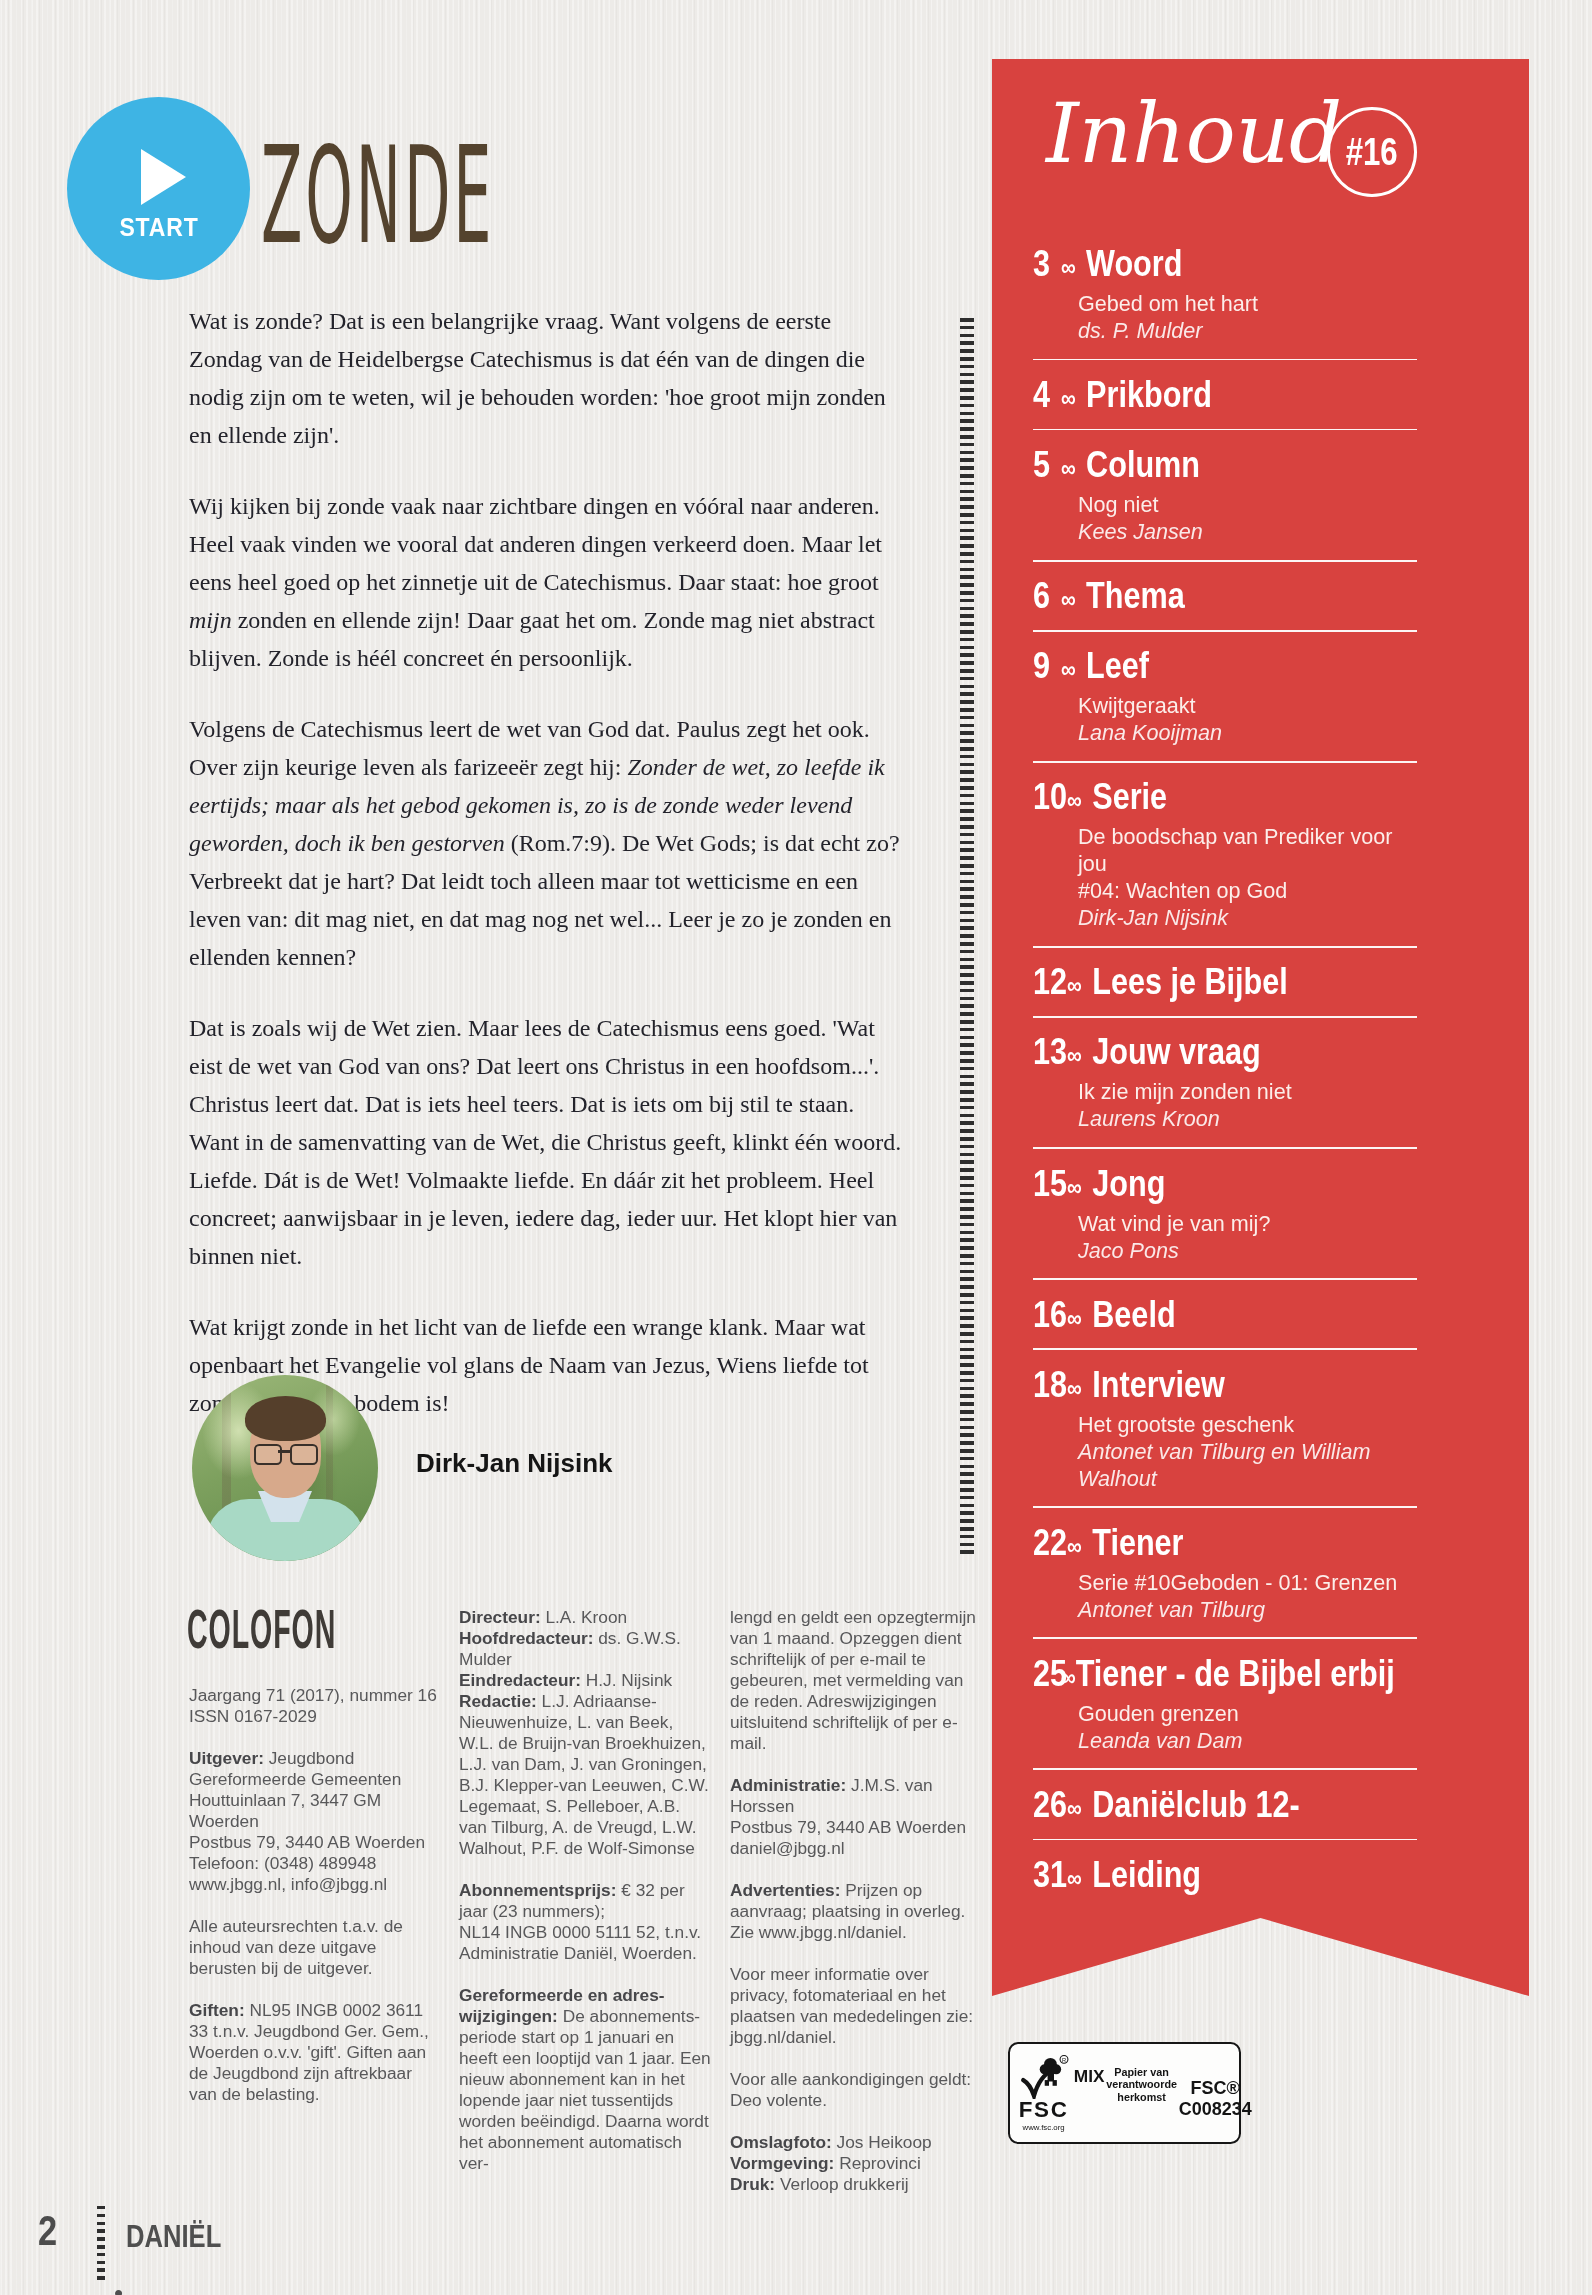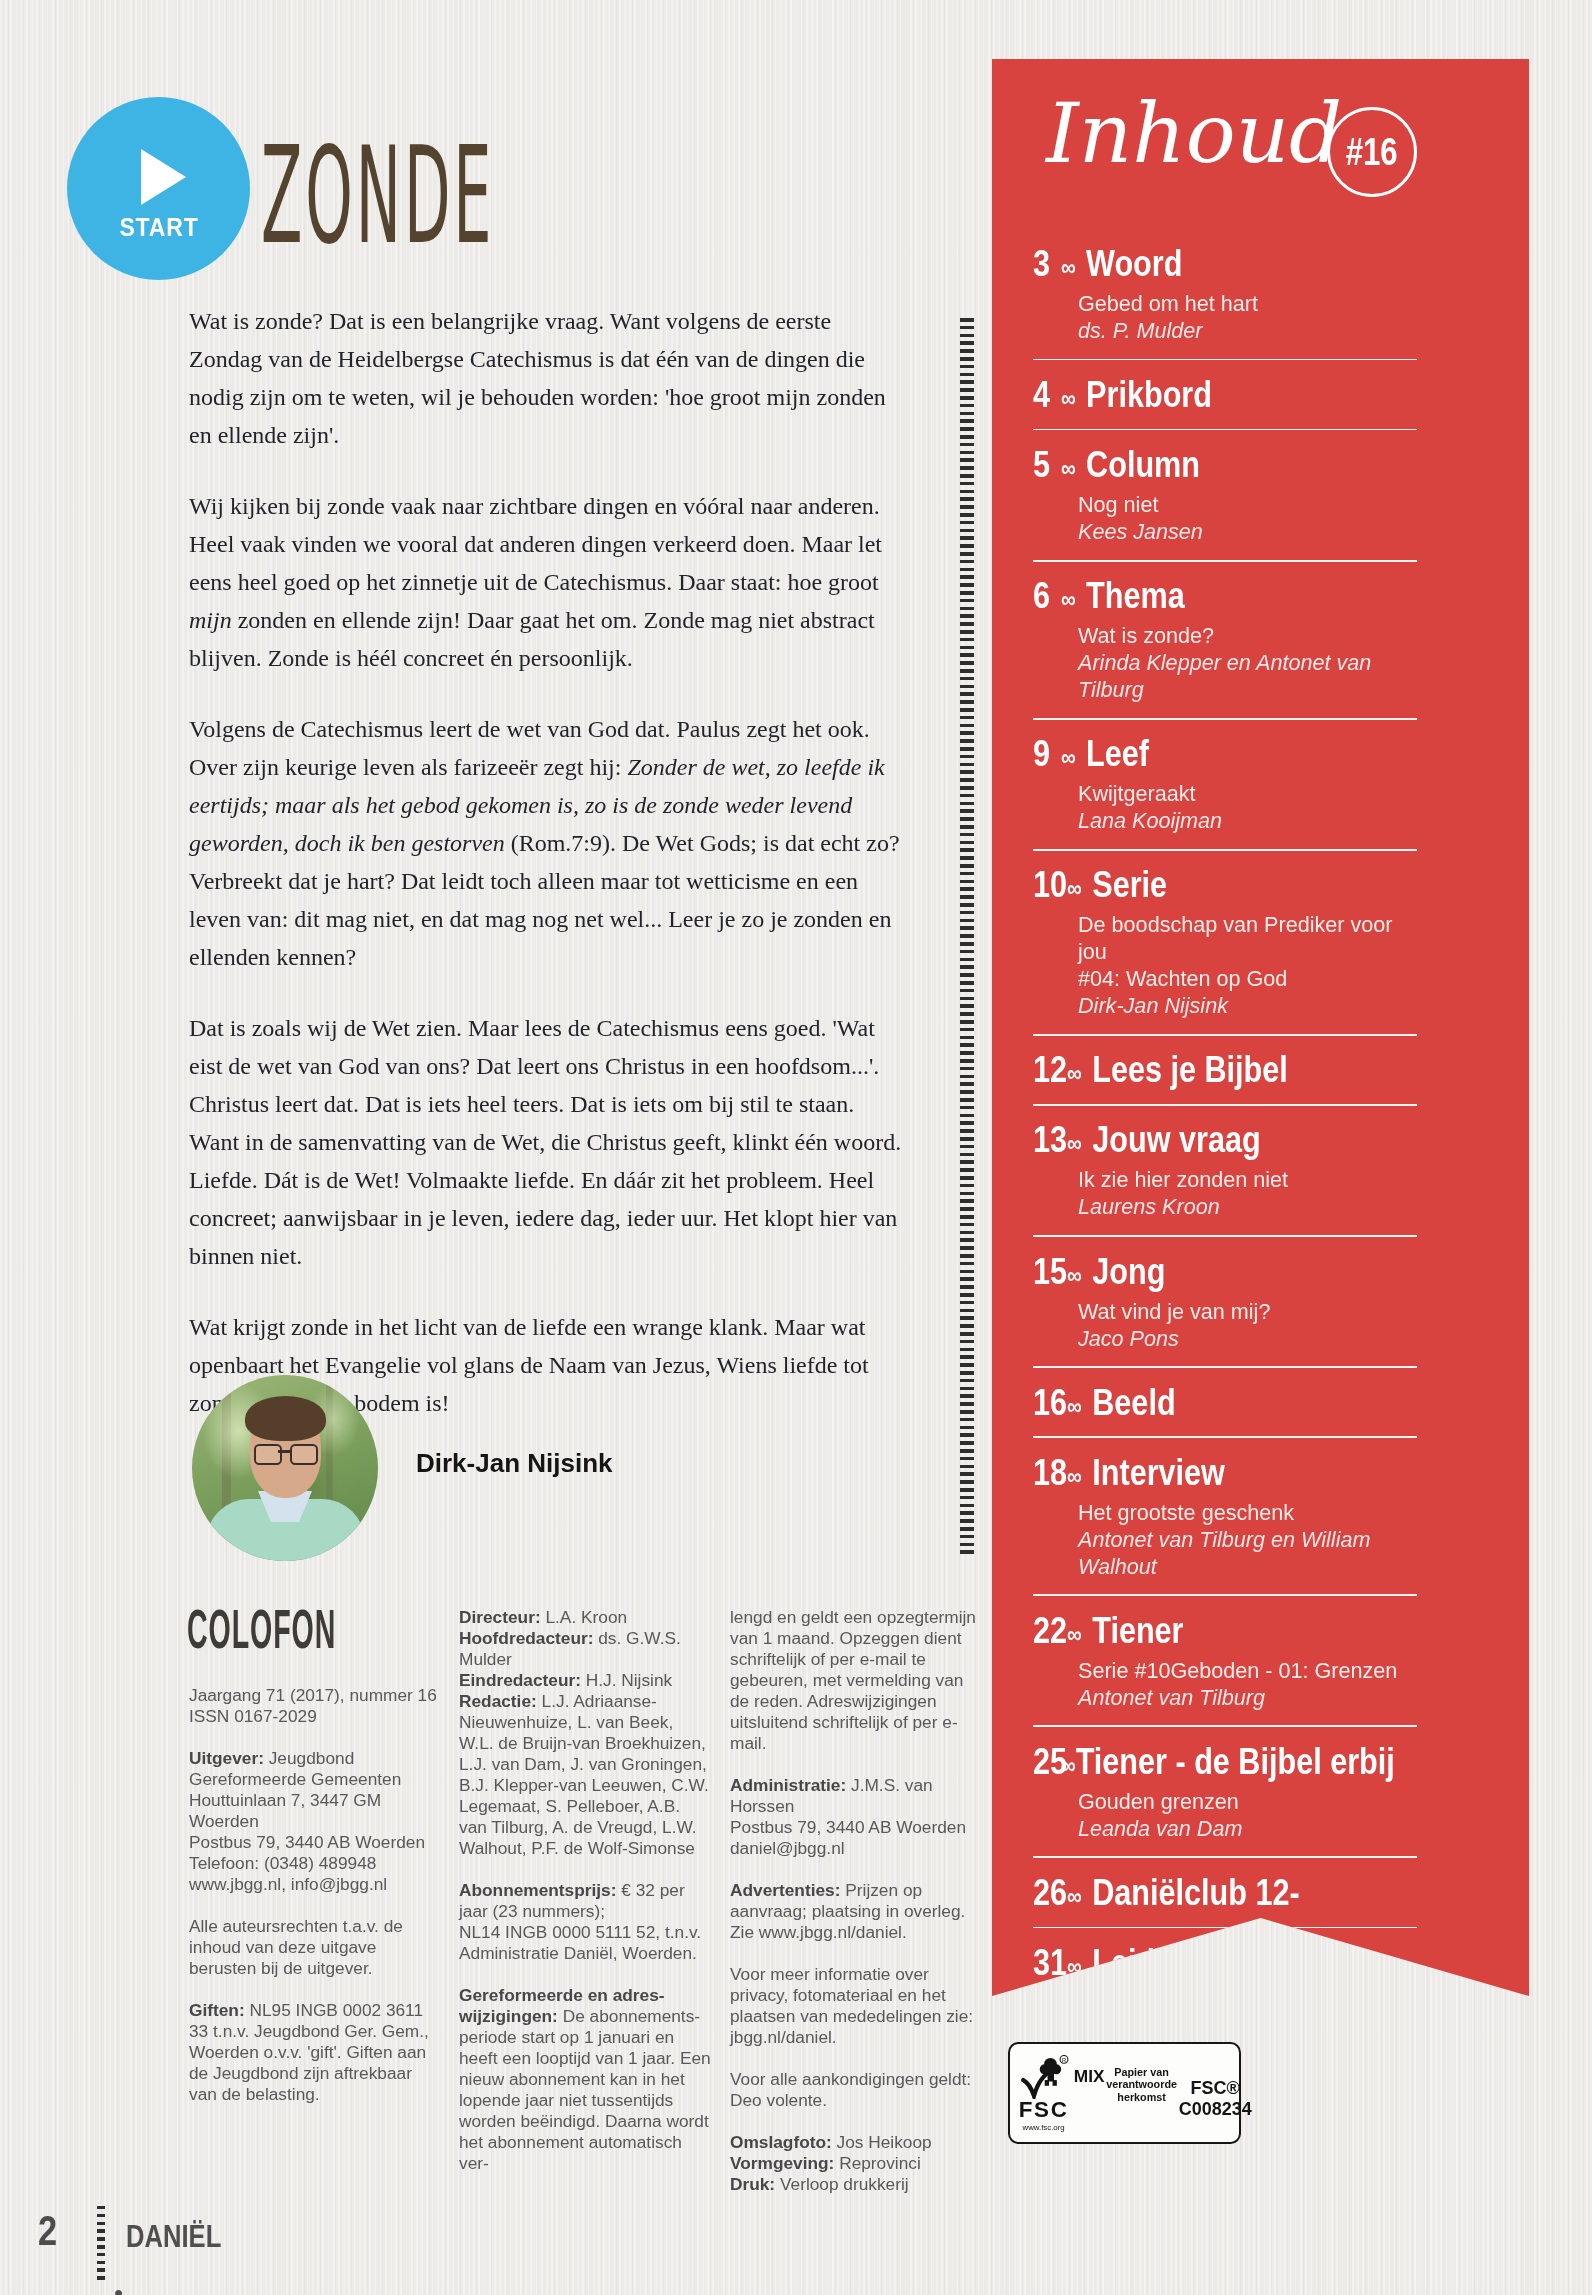--- a/index.html
+++ b/index.html
@@ -164,24 +164,20 @@
             <div class="toc-author">Kees Jansen</div>
           </div>
         </div>
         <div class="toc-divider"></div>
         <div>
           <div class="toc-headline">
             <span class="toc-num">6</span>
             <span class="toc-inf">∞</span>
             <span class="toc-title">Thema</span>
           </div>
-          <div class="toc-subs">
-            <div>Wat is zonde?</div>
-            <div class="toc-author">Arinda Klepper en Antonet van Tilburg</div>
-          </div>
         </div>
         <div class="toc-divider"></div>
         <div>
           <div class="toc-headline">
             <span class="toc-num">9</span>
             <span class="toc-inf">∞</span>
             <span class="toc-title">Leef</span>
           </div>
           <div class="toc-subs">
             <div>Kwijtgeraakt</div>
@@ -210,21 +206,21 @@
           </div>
         </div>
         <div class="toc-divider"></div>
         <div>
           <div class="toc-headline">
             <span class="toc-num">13</span>
             <span class="toc-inf">∞</span>
             <span class="toc-title">Jouw vraag</span>
           </div>
           <div class="toc-subs">
-            <div>Ik zie hier zonden niet</div>
+            <div>Ik zie mijn zonden niet</div>
             <div class="toc-author">Laurens Kroon</div>
           </div>
         </div>
         <div class="toc-divider"></div>
         <div>
           <div class="toc-headline">
             <span class="toc-num">15</span>
             <span class="toc-inf">∞</span>
             <span class="toc-title">Jong</span>
           </div>

